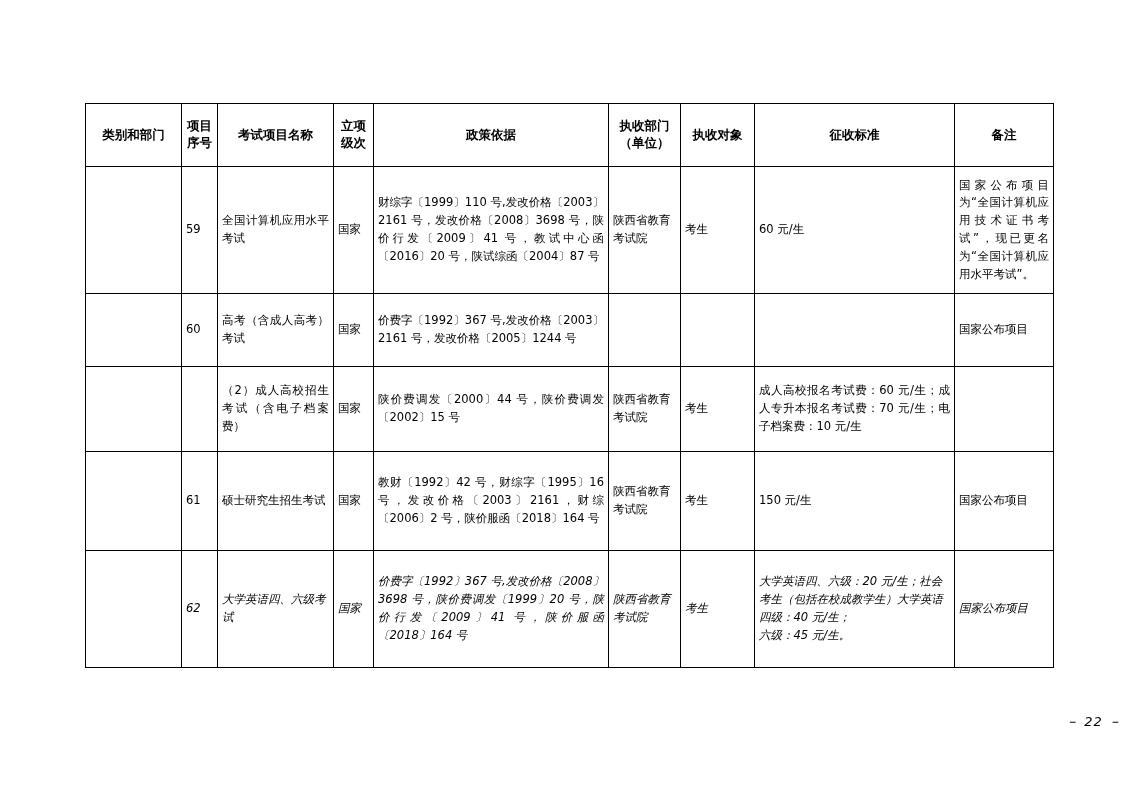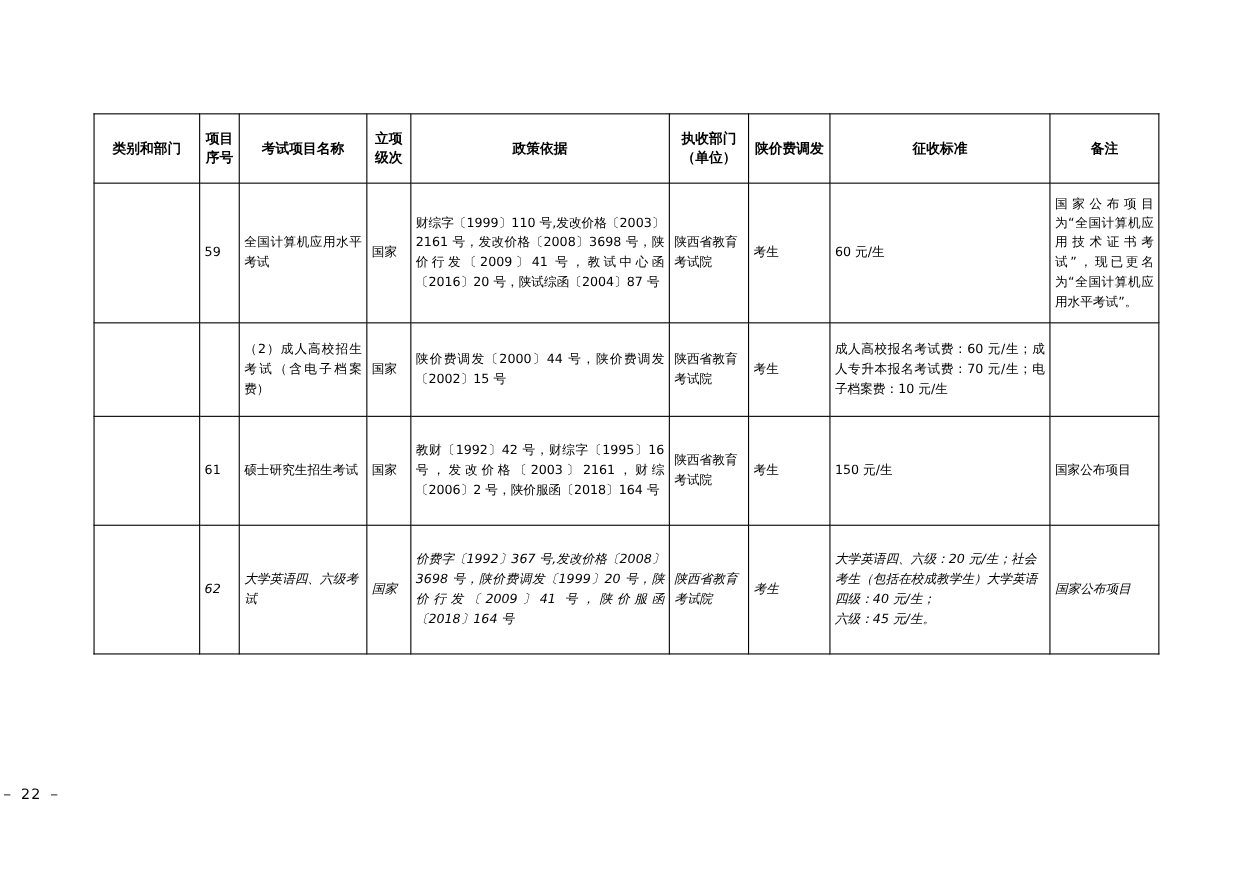--- a/index.html
+++ b/index.html
@@ -71,23 +71,24 @@
   .row60a td { height: 56px; }
   .row60b td { height: 78px; }
   .row61 td { height: 92px; }
   .row62 td { height: 110px; font-style: italic; }
 
   .footer {
     position: absolute;
     left: 0;
     top: 713px;
     width: 1122px;
-    text-align: left;
+    text-align: right;
     font-size: 13px;
     letter-spacing: 1px;
+    font-style: italic;
   }
   .th-stack { display: block; }
 </style>
 </head>
 <body>
 
 <div class="page">
   <div class="table-wrap">
     <table class="fee-table">
       <colgroup>
@@ -118,41 +119,52 @@
             <span class="th-stack">级次</span>
           </th>
           <th>
             <span class="th-stack">政策依据</span>
           </th>
           <th>
             <span class="th-stack">执收部门</span>
             <span class="th-stack">（单位）</span>
           </th>
           <th>
-            <span class="th-stack">陕价费调发</span>
+            <span class="th-stack">执收对象</span>
           </th>
           <th>
             <span class="th-stack">征收标准</span>
           </th>
           <th>
             <span class="th-stack">备注</span>
           </th>
         </tr>
       </thead>
       <tbody>
         <tr class="row59">
           <td class="cell-center"></td>
           <td class="cell-center">59</td>
           <td class="pad-l justify">全国计算机应用水平考试</td>
           <td class="cell-center">国家</td>
           <td class="pad-l justify">财综字〔1999〕110 号,发改价格〔2003〕2161 号，发改价格〔2008〕3698 号，陕价行发〔2009〕41 号，教试中心函〔2016〕20 号，陕试综函〔2004〕87 号</td>
           <td class="pad-l">陕西省教育考试院</td>
           <td class="pad-l">考生</td>
           <td class="cell-center">60 元/生</td>
           <td class="pad-l justify">国家公布项目为“全国计算机应用技术证书考试”，现已更名为“全国计算机应用水平考试”。</td>
+        </tr>
+        <tr class="row60">
+          <td class="cell-center"></td>
+          <td class="cell-center">60</td>
+          <td class="pad-l justify">高考（含成人高考）考试</td>
+          <td class="cell-center">国家</td>
+          <td class="pad-l justify">价费字〔1992〕367 号,发改价格〔2003〕2161 号，发改价格〔2005〕1244 号</td>
+          <td class="pad-l"></td>
+          <td class="pad-l"></td>
+          <td class="cell-center"></td>
+          <td class="pad-l">国家公布项目</td>
         </tr>
         <tr class="row60b">
           <td class="cell-center"></td>
           <td class="cell-center"></td>
           <td class="pad-l justify">（2）成人高校招生考试（含电子档案费）</td>
           <td class="cell-center">国家</td>
           <td class="pad-l justify">陕价费调发〔2000〕44 号，陕价费调发〔2002〕15 号</td>
           <td class="pad-l">陕西省教育考试院</td>
           <td class="pad-l">考生</td>
           <td class="pad-l justify">成人高校报名考试费：60 元/生；成人专升本报名考试费：70 元/生；电子档案费：10 元/生</td>

